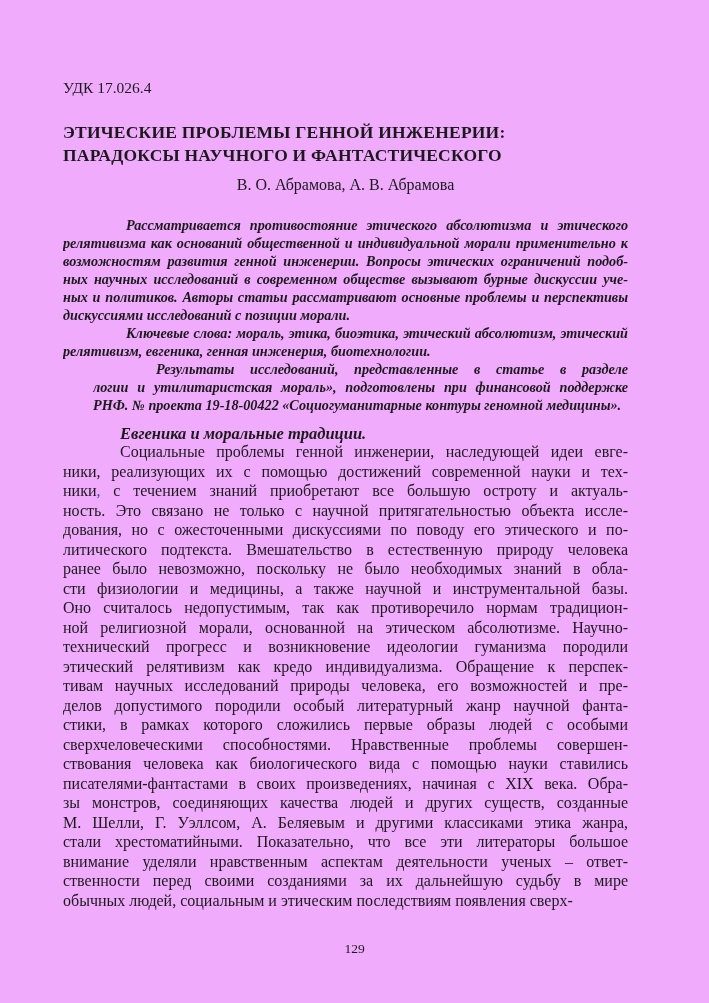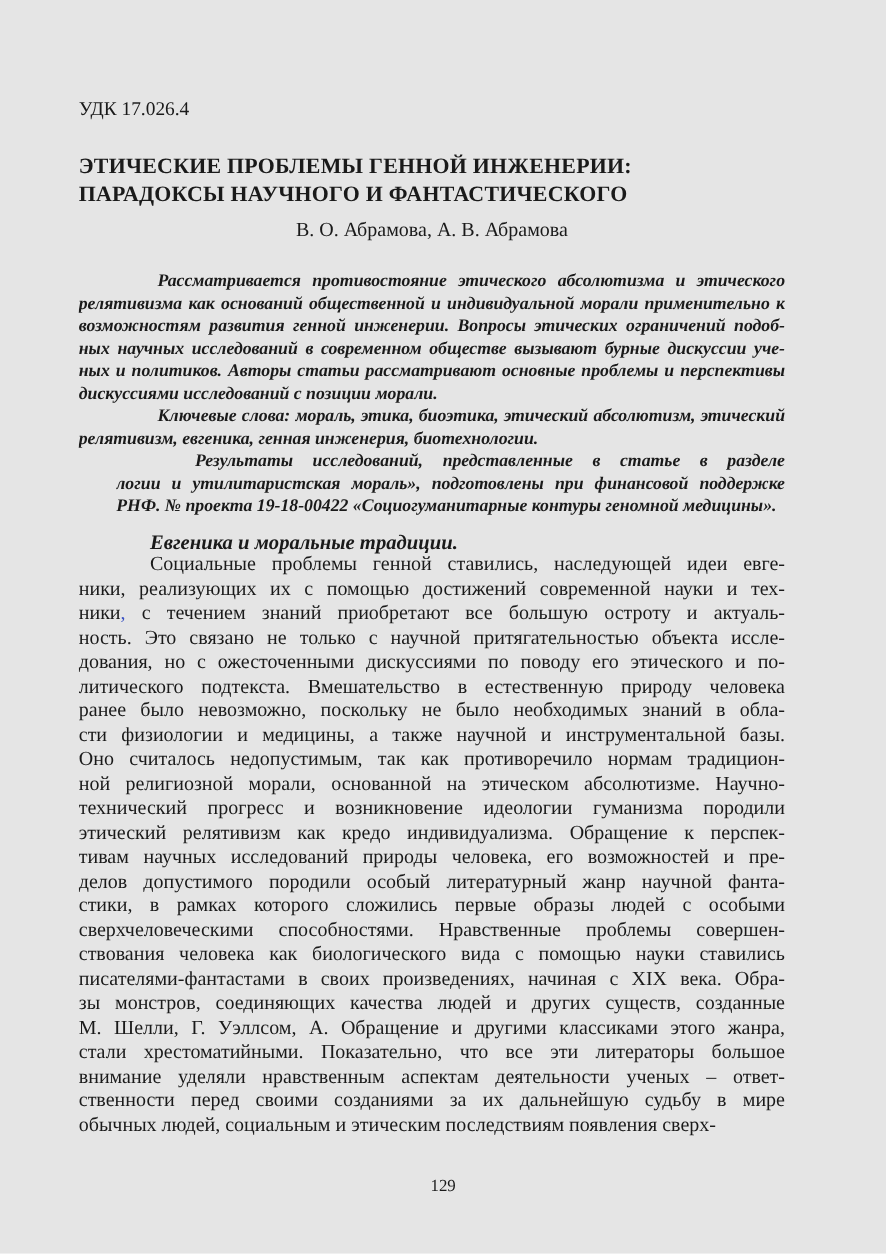--- a/index.html
+++ b/index.html
@@ -1,19 +1,19 @@
 <!DOCTYPE html>
 <html><head>
 <meta charset="utf-8">
 <style>
   html,body { margin:0; padding:0; background:#ffffff; }
   .page {
     position:relative;
     width:709px; height:1003px;
-    background:#e5e5e5;
+    background:#f0abfc;
     font-family:"Liberation Serif","DejaVu Serif",serif;
     color:#1a1a1a;
     overflow:hidden;
   }
   .content { position:absolute; left:63px; top:0; width:565px; }
 
   .udc { position:absolute; top:79px; left:0; font-size:15.5px; }
 
   .title {
     position:absolute; top:121px; left:0; width:565px;
@@ -78,40 +78,40 @@
       <div class="funding-note">
           <div class="ln j first">Результаты исследований, представленные в статье в разделе «Биотехно-</div>
           <div class="ln j">логии и утилитаристская мораль», подготовлены при финансовой поддержке</div>
           <div class="ln">РНФ. № проекта 19-18-00422 «Социогуманитарные контуры геномной медицины».</div>
         </div>
     </div>
 
     <div class="section-heading">Евгеника и моральные традиции.</div>
 
     <div class="body-block">
-        <div class="ln j first">Социальные проблемы генной ставились, наследующей идеи евге-</div>
+        <div class="ln j first">Социальные проблемы генной инженерии, наследующей идеи евге-</div>
         <div class="ln j">ники, реализующих их с помощью достижений современной науки и тех-</div>
         <div class="ln j"><span>ники</span><span style="color: rgb(59, 82, 195);">,</span><span> с течением знаний приобретают все большую остроту и актуаль-</span></div>
         <div class="ln j">ность. Это связано не только с научной притягательностью объекта иссле-</div>
         <div class="ln j">дования, но с ожесточенными дискуссиями по поводу его этического и по-</div>
         <div class="ln j">литического подтекста. Вмешательство в естественную природу человека</div>
         <div class="ln j">ранее было невозможно, поскольку не было необходимых знаний в обла-</div>
         <div class="ln j">сти физиологии и медицины, а также научной и инструментальной базы.</div>
         <div class="ln j">Оно считалось недопустимым, так как противоречило нормам традицион-</div>
         <div class="ln j">ной религиозной морали, основанной на этическом абсолютизме. Научно-</div>
         <div class="ln j">технический прогресс и возникновение идеологии гуманизма породили</div>
         <div class="ln j">этический релятивизм как кредо индивидуализма. Обращение к перспек-</div>
         <div class="ln j">тивам научных исследований природы человека, его возможностей и пре-</div>
         <div class="ln j">делов допустимого породили особый литературный жанр научной фанта-</div>
         <div class="ln j">стики, в рамках которого сложились первые образы людей с особыми</div>
         <div class="ln j">сверхчеловеческими способностями. Нравственные проблемы совершен-</div>
         <div class="ln j">ствования  человека как биологического вида с помощью науки ставились</div>
         <div class="ln j">писателями-фантастами в своих произведениях, начиная с XIX века. Обра-</div>
         <div class="ln j">зы монстров, соединяющих качества людей и других существ, созданные</div>
-        <div class="ln j">М. Шелли, Г. Уэллсом, А. Обращение и другими классиками этого жанра,</div>
+        <div class="ln j">М. Шелли, Г. Уэллсом, А. Беляевым и другими классиками этика жанра,</div>
         <div class="ln j">стали хрестоматийными. Показательно, что все эти литераторы большое</div>
         <div class="ln j">внимание уделяли нравственным аспектам деятельности ученых – ответ-</div>
         <div class="ln j">ственности перед своими созданиями за их дальнейшую судьбу в мире</div>
         <div class="ln">обычных людей, социальным и этическим последствиям появления сверх-</div>
       </div>
 
   </div>
 
   <div class="page-number">129</div>
 </div>

